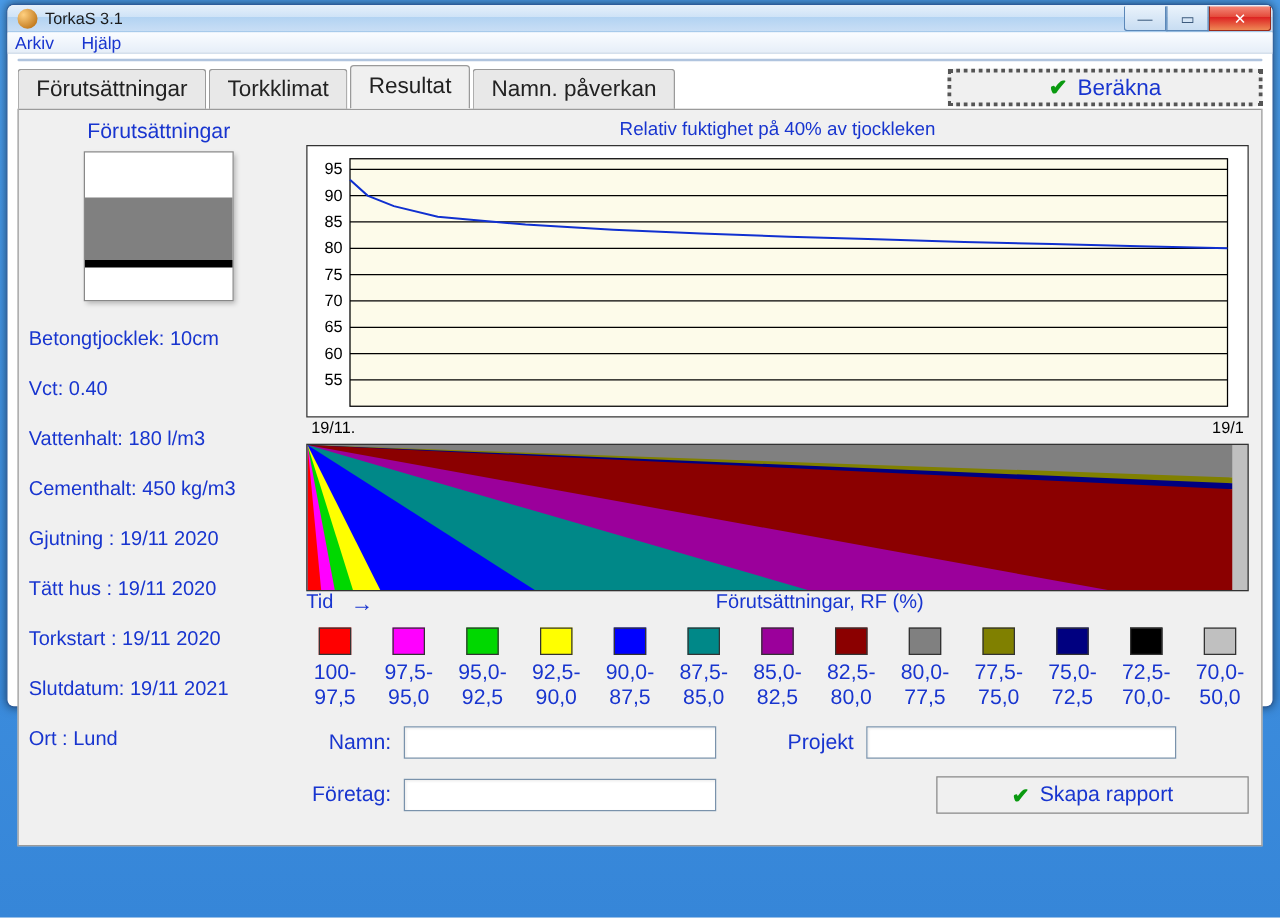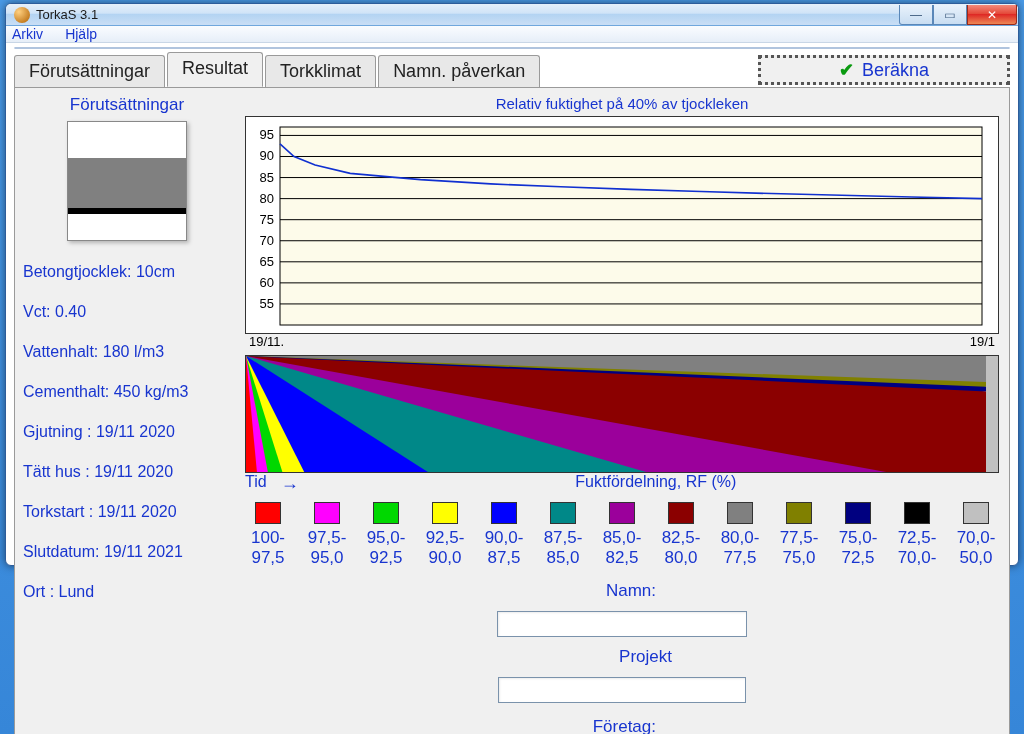--- a/index.html
+++ b/index.html
@@ -164,21 +164,21 @@
     display:flex; gap:13px; margin-top:8px; font-size:17px; color:#1835cf;
     flex-wrap:nowrap;
   }
   .legend .item { width:46px; text-align:center; }
   .legend .sw {
     width:26px; height:22px; border:1px solid #333; margin:0 auto 4px auto;
   }
   .legend .lab { line-height:1.15; }
   .form-row {
     display:flex; align-items:center; margin-top:14px; gap:10px;
-    font-size:17px; color:#1835cf;flex-direction:column;
+    font-size:17px; color:#1835cf;
   }
   .form-row label { min-width:68px; text-align:right; }
   .form-row input[type=text] {
     border:1px solid #7a92ab; height:26px; background:#fff;
     box-shadow: inset 1px 1px 2px rgba(0,0,0,.08);
   }
   .report-btn {
     border:1px solid #888; background:#f0f0f0;
     height:30px; width:250px;
     display:flex; align-items:center; justify-content:center;
@@ -203,22 +203,22 @@
   <div class="menubar">
     <span>Arkiv</span>
     <span>Hjälp</span>
   </div>
 
   <div class="progress-strip"></div>
 
   <div class="content">
     <div class="tabbar">
       <div class="tab">Förutsättningar</div>
+      <div class="tab">Torkklimat</div>
       <div class="tab active">Resultat</div>
-      <div class="tab">Torkklimat</div>
       <div class="tab">Namn. påverkan</div>
       <div class="calc-btn">
         <span class="check">✔</span>
         <span>Beräkna</span>
       </div>
     </div>
 
     <div class="panel">
       <div class="sidebar">
         <h4>Förutsättningar</h4>
@@ -281,21 +281,21 @@
               <polygon points="0,0 59.2,118 0,118" fill="#ffff00"></polygon>
               <polygon points="0,0 37,118 0,118" fill="#00d800"></polygon>
               <polygon points="0,0 22.2,118 0,118" fill="#ff00ff"></polygon>
               <polygon points="0,0 11.1,118 0,118" fill="#ff0000"></polygon>
             </svg>
         </div>
 
         <div class="tid-row">
           <span>Tid</span>
           <span class="arrow">→</span>
-          <span class="fukt-title">Fuktfördelning, RF (%)</span>
+          <span class="fukt-title">Förutsättningar, RF (%)</span>
         </div>
 
         <div class="legend" id="legend">
             <div class="item">
               <div class="sw" style="background:#ff0000"></div>
               <div class="lab">100-<br>97,5</div>
             </div>
             <div class="item">
               <div class="sw" style="background:#ff00ff"></div>
               <div class="lab">97,5-<br>95,0</div>

